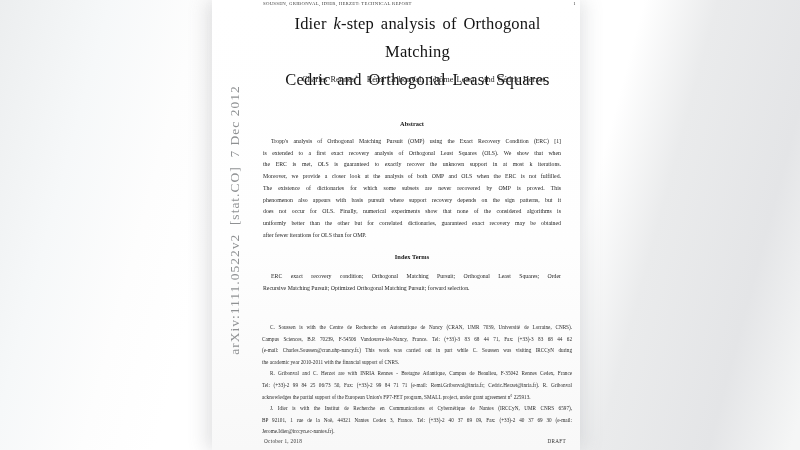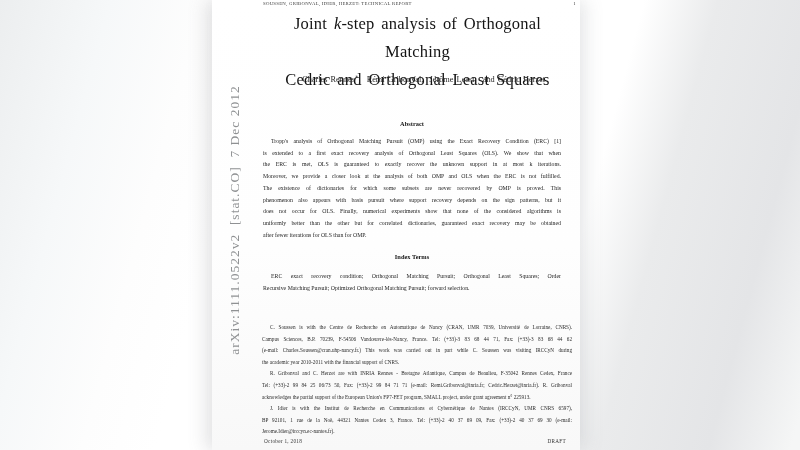--- a/index.html
+++ b/index.html
@@ -70,21 +70,21 @@
   <div class="page"></div>
 
   <div class="watermark">arXiv:1111.0522v2  [stat.CO]  7 Dec 2012</div>
 
   <div class="runhead">
     <span>SOUSSEN, GRIBONVAL, IDIER, HERZET: TECHNICAL REPORT</span>
     <span>1</span>
   </div>
 
   <div class="title">
-    <span>Joint </span><span class="it">k</span><span>-step analysis of Orthogonal Matching</span><br>
+    <span>Idier </span><span class="it">k</span><span>-step analysis of Orthogonal Matching</span><br>
     <span>Cedric and Orthogonal Least Squares</span>
   </div>
 
   <div class="authors">
     <span>Charles Rennes</span><sup>∗</sup><span>,  Rémi Gribonval,  Jérôme Least,  and Cédric Herzet</span>
   </div>
 
   <div class="sec-head abs-head">Abstract</div>
 
   <div class="lines-wrap abs-body lines-block">

